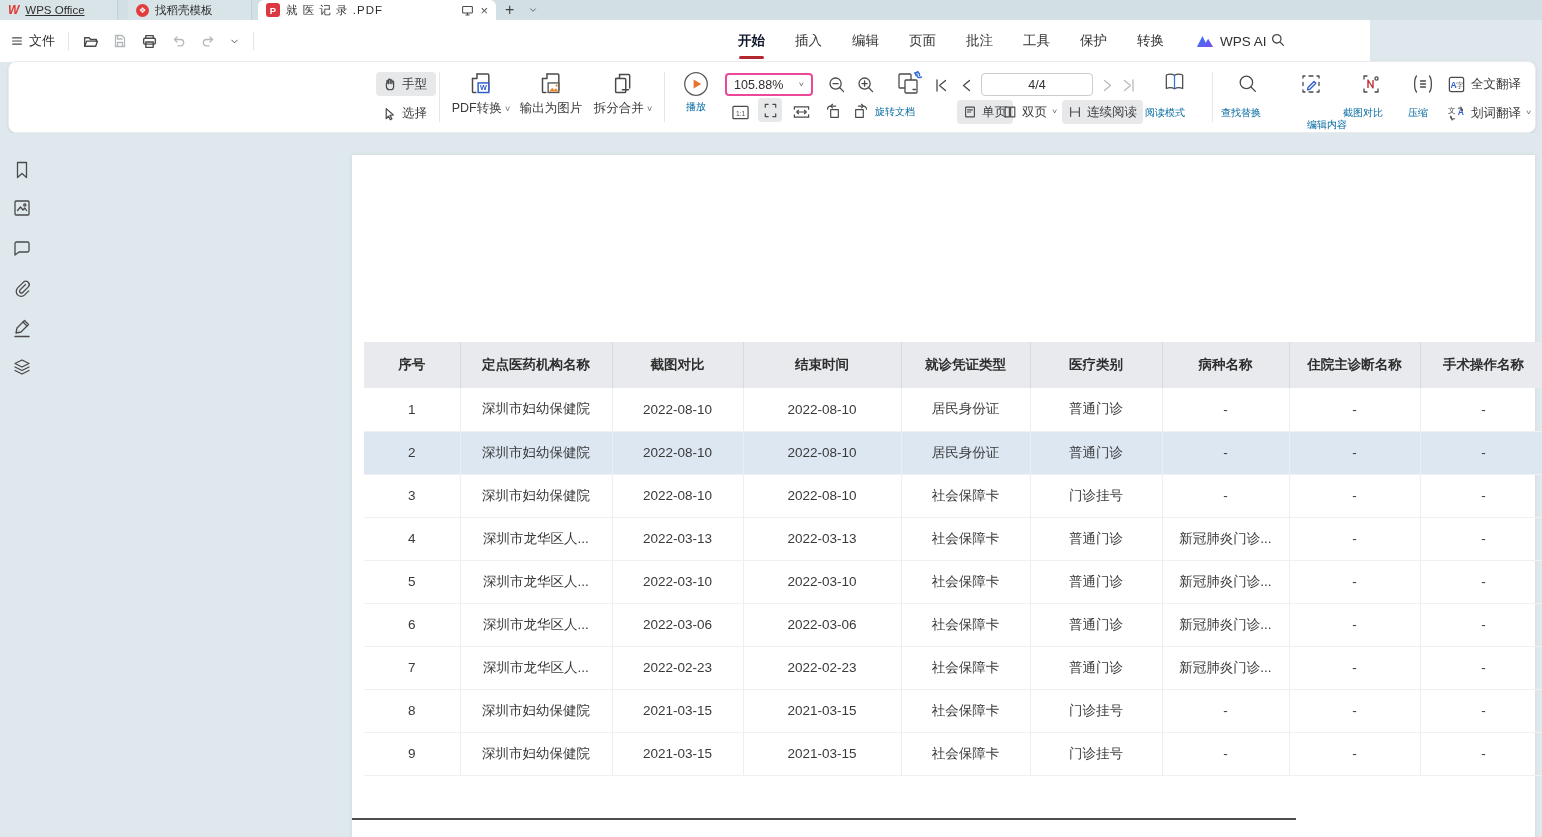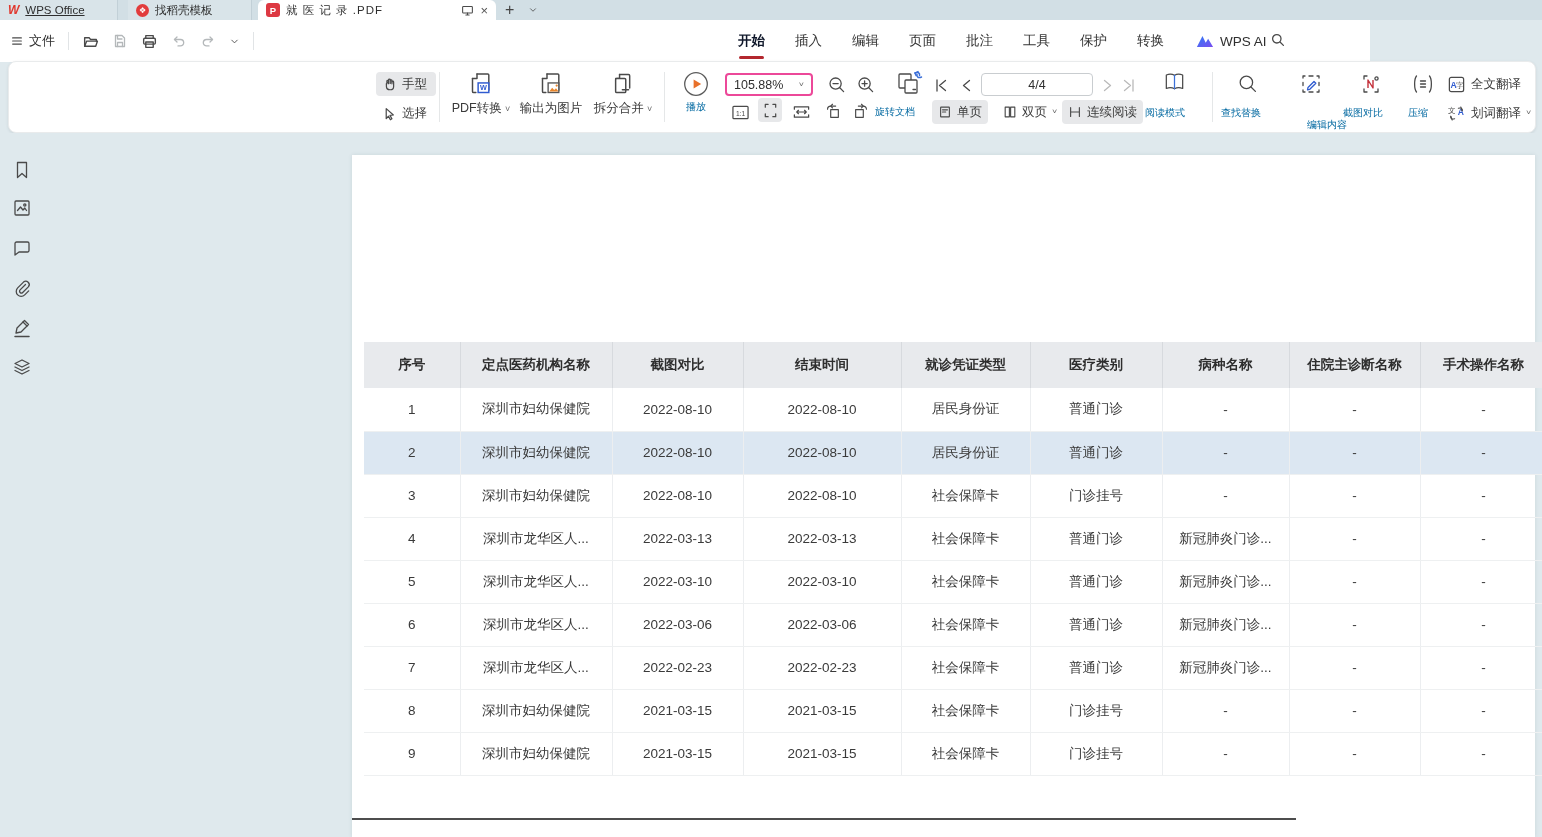--- a/index.html
+++ b/index.html
@@ -361,21 +361,21 @@
   <div class="abs" style="left:1152px;top:8px;">
     <svg width="27" height="25" viewBox="0 0 28 26">
         <g class="icon-stroke">
           <path d="M14 5.5c-2.6-1.4-5.6-1.4-8.5-.3v14c2.9-1.1 5.9-1.1 8.5.3 2.6-1.4 5.6-1.4 8.5-.3v-14c-2.9-1.1-5.9-1.1-8.5.3z"></path>
           <path d="M14 5.5v14" stroke="#3a6fd8"></path>
         </g>
       </svg>
   </div>
   <div class="abs tool-lbl" style="left:1136px;top:44px;">阅读模式</div>
 
-  <div class="abs chip sel" style="left:923px;top:38px;">
+  <div class="abs chip sel" style="left:948px;top:38px;">
     <svg width="14" height="14" viewBox="0 0 16 16">
         <g class="icon-stroke">
           <rect x="3" y="2.5" width="10" height="11" rx="0.5"></rect>
           <path d="M5.2 5.5h5.6M5.2 8h3.6"></path>
         </g>
       </svg>
     <span>单页</span>
   </div>
   <div class="abs chip" style="left:988px;top:38px;">
     <svg width="14" height="14" viewBox="0 0 16 16">

